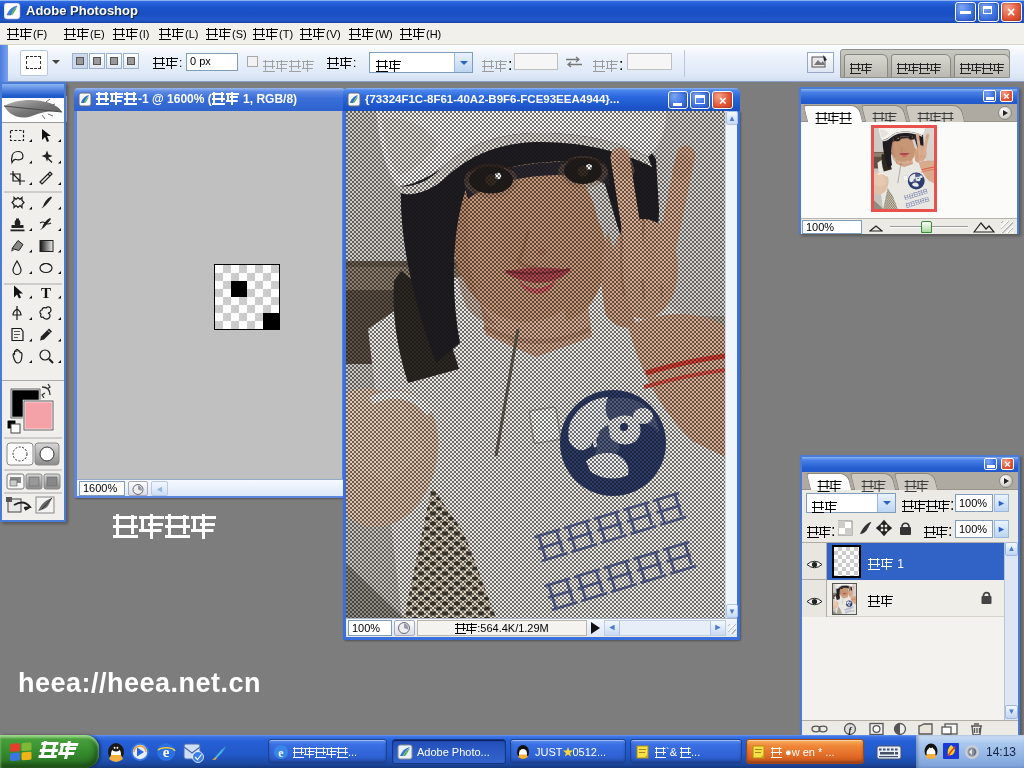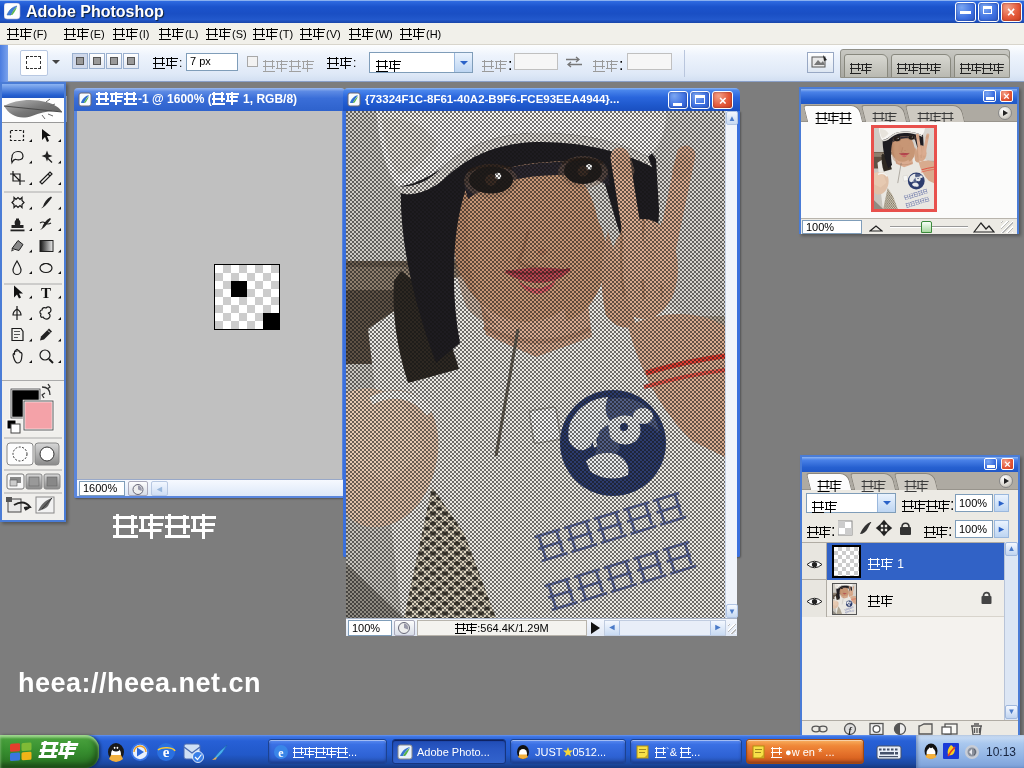--- a/index.html
+++ b/index.html
@@ -197,21 +197,21 @@
 </defs>
   </svg>
 <div class="ab" style="left:0;top:0;width:1024px;height:23px;
 background:linear-gradient(180deg,#5a8ee8 0,#2e6ae0 6%,#1b53cc 30%,#1a4fc4 60%,#2258cc 85%,#1845a8 100%);
 box-shadow:inset 0 1px 0 #89b0f0">
 <svg class="ab" style="left:4px;top:3px" width="17" height="17" viewBox="0 0 17 17">
 <rect x="0" y="0" width="16" height="16" rx="3" fill="#fdfeff" stroke="#aac" stroke-width="0.6"></rect>
 <path d="M3,12 C5,7 8,4 13,3 C10,6 8,9 7,12 Z" fill="#3f7fd8" stroke="#2a5cb0" stroke-width="0.5"></path>
 <path d="M7,12 c1.5,-3.5 3,-6 6,-8 c-1.5,4 -3.5,6.5 -4.8,8z" fill="#5cb84c"></path>
     </svg>
-<span class="ab" style="left:26px;top:3px;color:#fff;font-weight:bold;font-size:16px;text-shadow:1px 1px 1px #123">Adobe Photoshop</span>
+<span class="ab" style="left:26px;top:3px;color:#fff;font-weight:bold;font-size:13px;text-shadow:1px 1px 1px #123">Adobe Photoshop</span>
 <div class="tbtn bblue" style="left:955px;top:2px">
       <span style="left:4px;top:8px;width:11px;height:3px;background:#fff"></span>
     </div>
 <div class="tbtn bblue" style="left:978px;top:2px">
       <span style="left:4px;top:3px;width:9px;height:8px;border:1px solid #fff;border-top-width:3px"></span>
     </div>
 <div class="tbtn bred" style="left:1001px;top:2px">
       <span style="left:5px;top:1px;font-size:14px">×</span>
     </div>
 </div>
@@ -242,21 +242,21 @@
 <div class="ab" style="left:3px;top:3px;width:8px;height:8px;border:1px solid #555;background:#999"></div>
     </div>
     <div class="ab" style="left:106px;top:8px;width:16px;height:16px;border:1px solid #9ab0cf;background:linear-gradient(#fff,#e2e8f2)">
 <div class="ab" style="left:3px;top:3px;width:8px;height:8px;border:1px solid #555;background:#999"></div>
     </div>
     <div class="ab" style="left:123px;top:8px;width:16px;height:16px;border:1px solid #9ab0cf;background:linear-gradient(#fff,#e2e8f2)">
 <div class="ab" style="left:3px;top:3px;width:8px;height:8px;border:1px solid #555;background:#999"></div>
     </div>
     <div class="sep" style="left:146px"></div>
     <span class="ab" style="left:153px;top:11px;font-size:12px"><i class="k kA" style="width:12px;height:12px;color:#000;margin-right:1px;--t:1px"></i><i class="k kB" style="width:12px;height:12px;color:#000;margin-right:1px;--t:1px"></i>:</span>
-    <div class="inp" style="left:186px;top:8px;width:52px;height:18px">7 px</div>
+    <div class="inp" style="left:186px;top:8px;width:52px;height:18px">0 px</div>
     <div class="ab" style="left:247px;top:11px;width:11px;height:11px;border:1px solid #a8a8a8;background:#f2f2f2"></div>
     <span class="ab" style="left:263px;top:11px"><i class="k kA" style="width:12px;height:12px;color:#a0a0a0;margin-right:1px;--t:1px"></i><i class="k kB" style="width:12px;height:12px;color:#a0a0a0;margin-right:1px;--t:1px"></i><i class="k kA" style="width:12px;height:12px;color:#a0a0a0;margin-right:1px;--t:1px"></i><i class="k kB" style="width:12px;height:12px;color:#a0a0a0;margin-right:1px;--t:1px"></i></span>
     <div class="sep" style="left:320px"></div>
     <span class="ab" style="left:327px;top:11px;font-size:12px"><i class="k kA" style="width:12px;height:12px;color:#000;margin-right:1px;--t:1px"></i><i class="k kB" style="width:12px;height:12px;color:#000;margin-right:1px;--t:1px"></i>:</span>
     <div class="ab" style="left:369px;top:7px;width:104px;height:21px;border:1px solid #7f9db9;background:#fff">
 <span class="ab" style="left:6px;top:3px"><i class="k kA" style="width:12px;height:12px;color:#000;margin-right:1px;--t:1px"></i><i class="k kB" style="width:12px;height:12px;color:#000;margin-right:1px;--t:1px"></i></span>
 <div class="ab" style="left:84px;top:0;width:18px;height:19px;background:linear-gradient(#eaf3fe,#bdd5f2);border-left:1px solid #9ab8dd">
 <div class="ab" style="left:5px;top:8px;border:4px solid transparent;border-top-color:#2a62c8"></div>
       </div>
     </div>
@@ -466,21 +466,21 @@
 <div class="ab" style="left:0;top:368px;width:315px;height:17px;background:linear-gradient(180deg,#f6f9ff,#dde8f8);border-top:1px solid #98a8c8">
 <div class="inp" style="left:2px;top:1px;width:46px;height:15px;font-size:11px;padding-top:0">1600%</div>
 <div class="ab" style="left:51px;top:1px;width:20px;height:15px;background:linear-gradient(#fdfdfd,#d8dde8);border:1px solid #aab;border-radius:2px">
 <svg width="18" height="13">
           <circle cx="9" cy="6.5" r="5" fill="#eee" stroke="#667"></circle>
           <path d="M9,6.5 L9,2.5 A4,4 0 0 1 12.5,8 Z" fill="#99a"></path>
         </svg></div>
 <div class="ab" style="left:74px;top:1px;width:17px;height:15px;background:linear-gradient(#f2f7ff,#cfdef5);border:1px solid #b8c8e2;border-radius:2px;color:#9ab8dd;font-size:9px;text-align:center;line-height:14px">◄</div>
 </div>
   </div>
-<div class="xpw" style="left:343px;top:111px;width:397px;height:446px;background:#ece9e2;border-color:#3a70dd">
+<div class="xpw" style="left:343px;top:111px;width:397px;height:529px;background:#ece9e2;border-color:#3a70dd">
 <div class="xtitle" style="background:linear-gradient(180deg,#8db6f4 0,#4a86ec 10%,#2a66dd 40%,#1e58cc 75%,#1a4fc0 100%)">
 <svg class="ab" style="left:4px;top:4px" width="15" height="15">
         <rect x="1" y="1" width="12" height="13" rx="2" fill="#f8fbff" stroke="#667"></rect>
         <path d="M3,11 C4,7 7,4 11,3 C9,6 7,8 6,11 Z" fill="#2f6fd0"></path>
         <path d="M6,11 c1,-3 3,-5 5,-7 c-1,3 -3,6 -4,7z" fill="#58b348"></path>
       </svg>
 <span class="ab" style="left:22px;top:5px;color:#fff;font-weight:bold;font-size:11.5px;white-space:nowrap">{73324F1C-8F61-40A2-B9F6-FCE93EEA4944}...</span>
 <div class="tbtn bblue" style="left:325px;top:3px;width:20px;height:18px">
         <span style="left:4px;top:11px;width:9px;height:3px;background:#fff"></span>
       </div>
@@ -760,14 +760,14 @@
         <rect x="0" y="0" width="16" height="16" rx="1" fill="#1a3ad8"></rect>
         <path d="M8,2 C5,5 4,8 5,12 C8,13 11,12 12,7 C10.5,4 9.5,3 8,2z" fill="#f8d020"></path>
         <path d="M5,13 q3,-5 7,-9" stroke="#e83828" stroke-width="1.6" fill="none"></path>
       </svg>
 <svg class="ab" style="left:48px;top:9px" width="16" height="16">
         <circle cx="8" cy="8" r="7" fill="#c8cdd6"></circle>
         <circle cx="8" cy="8" r="4.5" fill="#8a909c"></circle>
         <path d="M5,8 l3,-3 0,6z" fill="#e8eaf0"></path>
         <path d="M10,5 a4,4 0 0 1 0,6" stroke="#555c68" fill="none"></path>
       </svg>
-<span class="ab" style="left:70px;top:10px;color:#16233e;font-size:12px">10:13</span>
+<span class="ab" style="left:70px;top:10px;color:#16233e;font-size:12px">14:13</span>
 </div>
   </div>
 </body></html>

